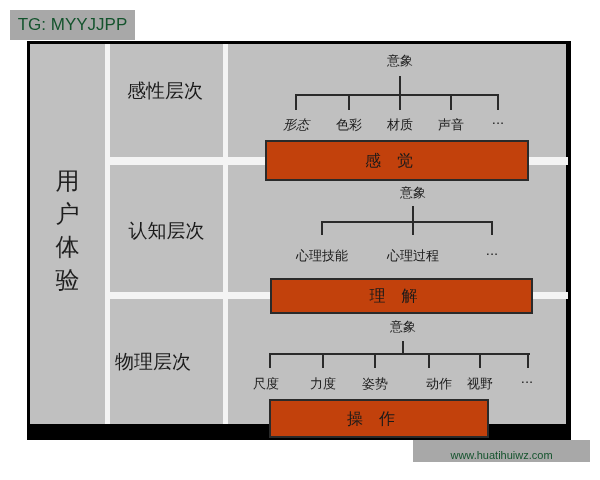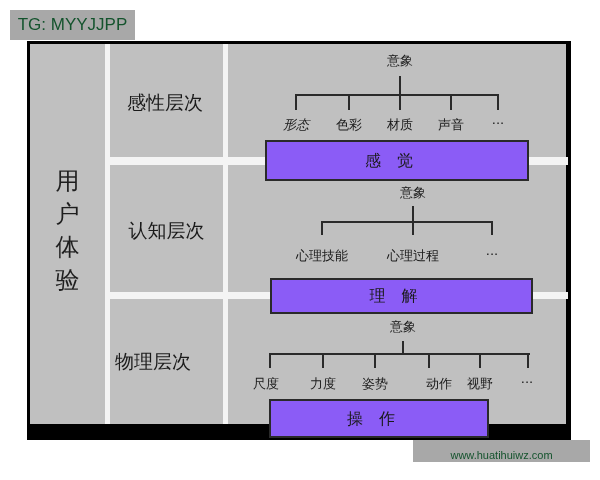--- a/index.html
+++ b/index.html
@@ -9,21 +9,21 @@
     .watermark { position:absolute; background:#a8a8a8; color:#14532d; font-family:"Liberation Sans","DejaVu Sans",sans-serif; }
     .wm-top { left:10px; top:10px; width:125px; height:30px; font-size:17px; line-height:30px; text-align:center; }
     .wm-bot { left:413px; top:440px; width:177px; height:22px; font-size:11px; line-height:30px; text-align:center; }
     .frame { left:27px; top:41px; width:544px; height:399px; background:#000; }
     .cell { position:absolute; background:#c0c0c0; }
     .gap { position:absolute; background:#f4f4f4; }
     .label { position:absolute; font-size:19px; text-align:center; color:#1a1a1a; }
     .ux { position:absolute; left:30px; top:165px; width:75px; font-size:24px; line-height:33px; text-align:center; }
     .line { position:absolute; background:#2a2a2a; }
     .node { position:absolute; font-size:13px; text-align:center; width:60px; color:#1a1a1a; }
-    .box { position:absolute; background:#8b5cf6; border:2px solid #2a2a2a; box-sizing:border-box;
+    .box { position:absolute; background:#c2410c; border:2px solid #2a2a2a; box-sizing:border-box;
            font-size:16px; text-align:center; letter-spacing:16px; color:#1a1a1a; }
   </style>
 </head>
 <body>
 
 <div class="watermark wm-top">TG: MYYJJPP</div>
 
 <div class="abs frame"></div>
 
 <div class="cell" style="left:30px;top:44px;width:75px;height:380px;"></div>
@@ -41,21 +41,21 @@
 <div class="gap" style="left:110px;top:157px;width:458px;height:8px;"></div>
 <div class="gap" style="left:110px;top:292px;width:458px;height:7px;"></div>
 
 <div class="ux">
   <div>用</div>
   <div>户</div>
   <div>体</div>
   <div>验</div>
 </div>
 
-<div class="label" style="left:110px;top:90px;width:110px;">感性层次</div>
+<div class="label" style="left:110px;top:78px;width:110px;">感性层次</div>
 <div class="label" style="left:110px;top:218px;width:113px;">认知层次</div>
 <div class="label" style="left:100px;top:349px;width:106px;">物理层次</div>
 
 <div class="node" style="left:370px;top:52px;">意象</div>
 <div class="line" style="left:399px;top:76px;width:2px;height:20px;"></div>
 <div class="line" style="left:295px;top:94px;width:204px;height:2px;"></div>
 <div class="line" style="left:295px;top:94px;width:2px;height:16px;"></div>
 <div class="line" style="left:348px;top:94px;width:2px;height:16px;"></div>
 <div class="line" style="left:399px;top:94px;width:2px;height:16px;"></div>
 <div class="line" style="left:450px;top:94px;width:2px;height:16px;"></div>

